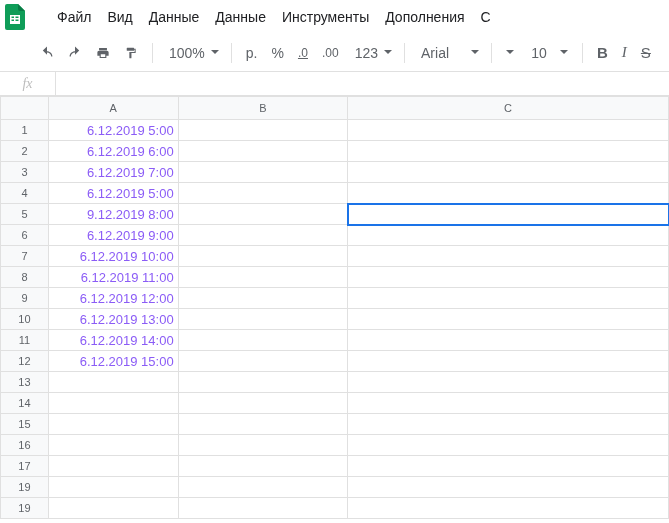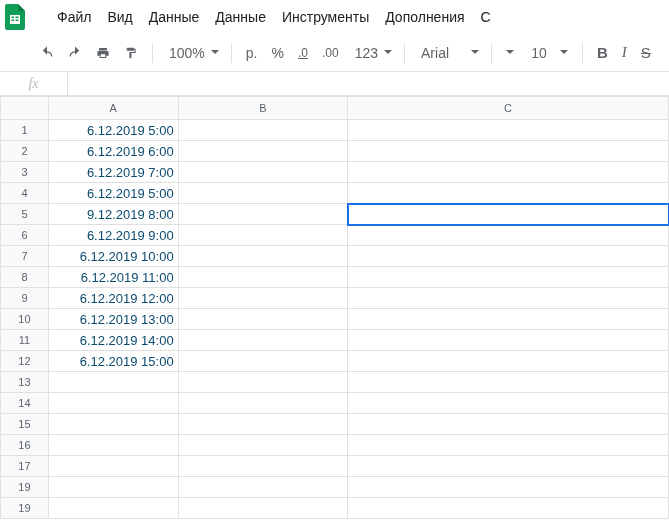--- a/index.html
+++ b/index.html
@@ -13,30 +13,30 @@
   .toolbar { display: flex; align-items: center; height: 38px; padding: 0 0 0 34px; border-bottom: 1px solid #e0e0e0; margin-top: 6px; gap: 2px; }
   .tool-btn { width: 26px; height: 26px; display: flex; align-items: center; justify-content: center; color: #5f6368; cursor: pointer; border-radius: 2px; }
   .tool-sep { width: 1px; height: 20px; background: #e0e0e0; margin: 0 6px; }
   .tool-combo { display: flex; align-items: center; height: 24px; padding: 0 4px 0 8px; color: #5f6368; cursor: pointer; font-size: 14px; }
   .tool-combo .caret { margin-left: 6px; }
   .tool-text { padding: 0 6px; color: #5f6368; font-size: 14px; cursor: pointer; }
   .font-combo { min-width: 70px; }
   .size-combo { min-width: 30px; justify-content: center; }
   
   .fx-bar { display: flex; align-items: center; height: 24px; border-bottom: 1px solid #e0e0e0; }
-  .fx-label { width: 68px; display: flex; align-items: center; justify-content: center; font-style: italic; color: #bdbdbd; font-size: 14px; font-family: Georgia, serif; border-right: 1px solid #e0e0e0; height: 100%; }
+  .fx-label { width: 56px; display: flex; align-items: center; justify-content: center; font-style: italic; color: #bdbdbd; font-size: 14px; font-family: Georgia, serif; border-right: 1px solid #e0e0e0; height: 100%; }
   .fx-input { flex: 1; border: none; outline: none; padding: 0 8px; height: 100%; font-size: 13px; }
   
   .grid-wrap { position: relative; }
   .grid { border-collapse: collapse; table-layout: fixed; }
   .grid th, .grid td { border: 1px solid #e0e0e0; }
   .corner { width: 48px; height: 23px; background: #f8f9fa; }
   .col-head { height: 23px; background: #f8f9fa; text-align: center; font-weight: normal; color: #5f6368; font-size: 11px; }
   .row-head { width: 48px; background: #f8f9fa; text-align: center; font-weight: normal; color: #5f6368; font-size: 11px; }
-  .grid td.cell { height: 21px; padding: 0 4px; font-size: 13px; color: #0c4a6e; text-align: right; }
+  .grid td.cell { height: 21px; padding: 0 4px; font-size: 13px; color: #8b5cf6; text-align: right; }
   
   .col-A { width: 130px; }
   .col-B { width: 170px; }
   .col-C { width: 322px; }
   
   .selected-cell { outline: 2px solid #1a73e8; outline-offset: -1px; }
   
   .caret svg, .tool-btn svg { display: block; }
   .bold { font-weight: bold; font-size: 15px; color: #5f6368; padding: 0 6px; cursor: pointer; }
   .italic { font-style: italic; font-size: 15px; color: #5f6368; padding: 0 6px; cursor: pointer; font-family: Georgia, serif; }

